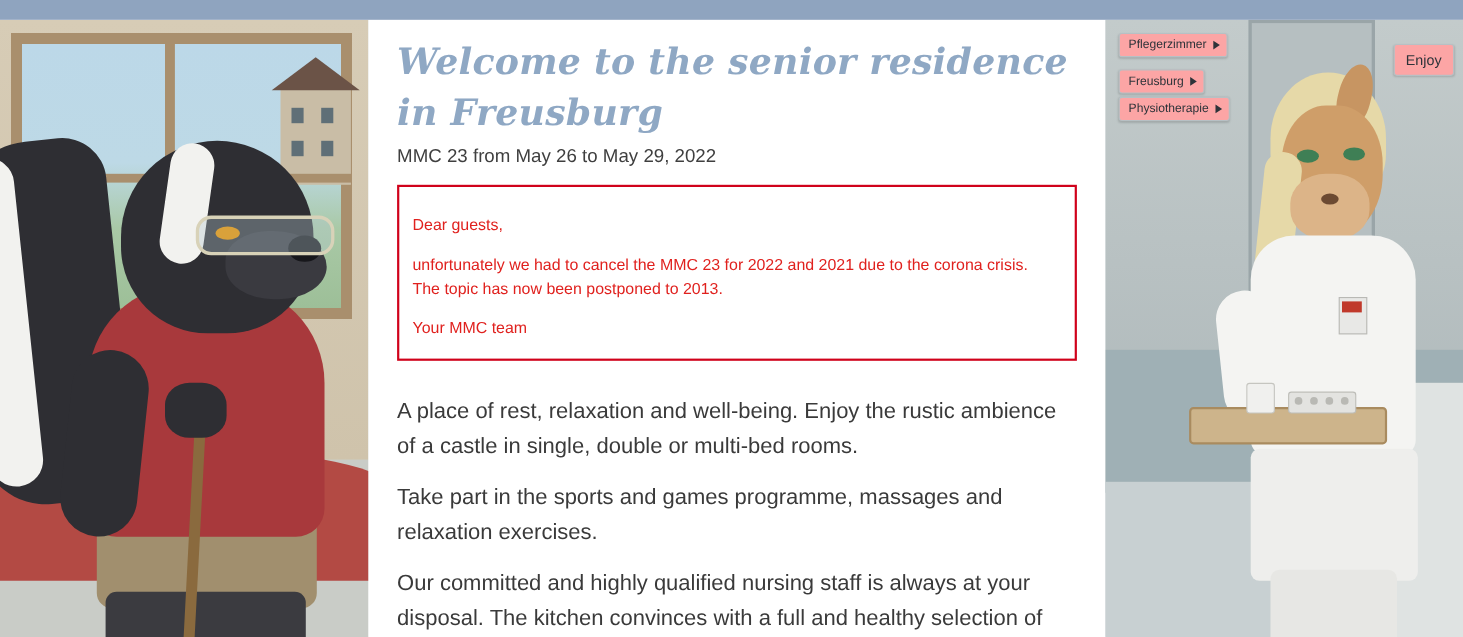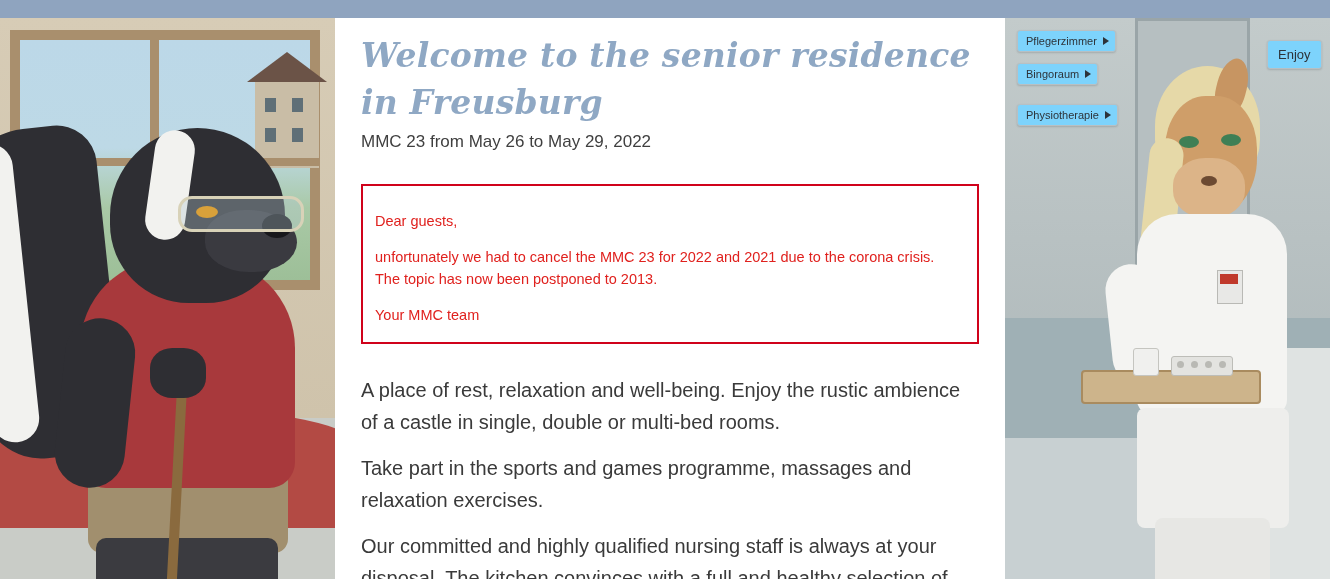--- a/index.html
+++ b/index.html
@@ -229,21 +229,21 @@
     font-weight: bold;
     font-size: 33px;
     line-height: 47px;
     color: #8fa8c4;
     margin: 0 0 6px 0;
     letter-spacing: 0.2px;
   }
   .page-subtitle {
     font-size: 17px;
     color: #3f3f3f;
-    margin: 0 0 32px 0;
+    margin: 0 0 16px 0;
   }
   .notice-box {
     border: 2px solid #d0021b;
     padding: 14px 12px 16px 12px;
     color: #e0211e;
     font-size: 14.5px;
     line-height: 22px;
     margin-bottom: 30px;
   }
   .notice-box p { margin: 10px 0 14px 0; }
@@ -286,41 +286,41 @@
     box-sizing: border-box;
   }
   .ra-counter {
     position: absolute; top: 330px; left: 240px;
     width: 85px; height: 250px;
     background: #dfe3e2;
     border-left: 3px solid #b9bfbe;
   }
   .sign {
     position: absolute;
-    background: #7dd3fc;
+    background: #fca5a5;
     border: 1px solid #b7c0c4;
     border-radius: 3px;
     font-size: 11px;
     color: #2d3339;
     padding: 4px 18px 4px 8px;
     white-space: nowrap;
     box-shadow: 0 1px 2px rgba(0,0,0,0.15);
   }
   .sign .arrow {
     position: absolute;
     right: 6px; top: 50%;
     transform: translateY(-50%);
     width: 0; height: 0;
     border-top: 4px solid transparent;
     border-bottom: 4px solid transparent;
     border-left: 6px solid #2d3339;
   }
   .sign-1 { top: 12px; left: 12px; }
   .sign-2 { top: 45px; left: 12px; }
-  .sign-3 { top: 86px; left: 12px; }
+  .sign-3 { top: 70px; left: 12px; }
   .sign-4 {
     top: 22px; left: 262px;
     padding: 6px 10px 6px 10px;
     font-size: 13px;
   }
   
   .nr-hair {
     position: absolute; top: 48px; left: 150px;
     width: 105px; height: 120px;
     background: #e6d9a8;
@@ -501,21 +501,21 @@
     <div class="ra-wall-lower"></div>
     <div class="ra-door"></div>
     <div class="ra-floor"></div>
     <div class="ra-counter"></div>
 
     <div class="sign sign-1">
       <span>Pflegerzimmer</span>
       <span class="arrow"></span>
     </div>
     <div class="sign sign-2">
-      <span>Bingoraum</span>
+      <span>Freusburg</span>
       <span class="arrow"></span>
     </div>
     <div class="sign sign-3">
       <span>Physiotherapie</span>
       <span class="arrow"></span>
     </div>
     <div class="sign sign-4">
       <span>Enjoy</span>
     </div>
 

